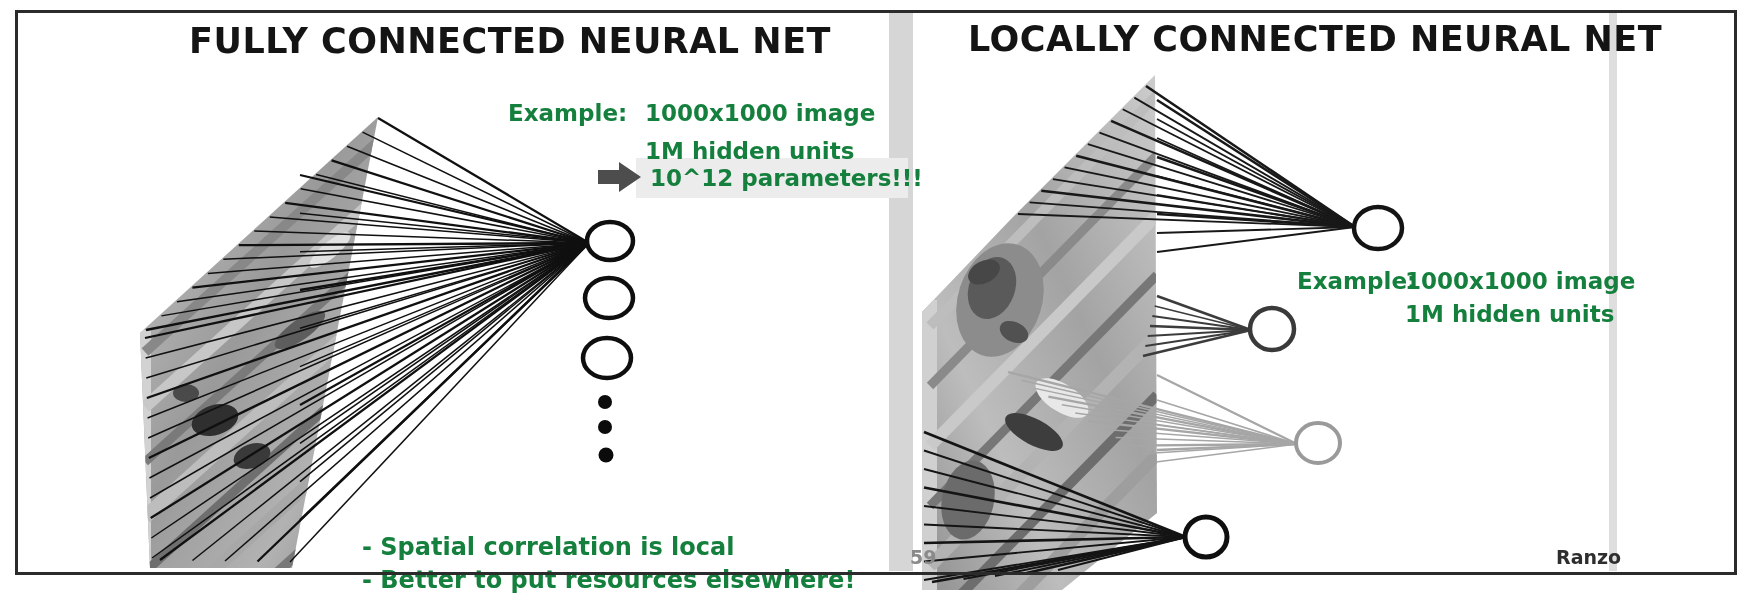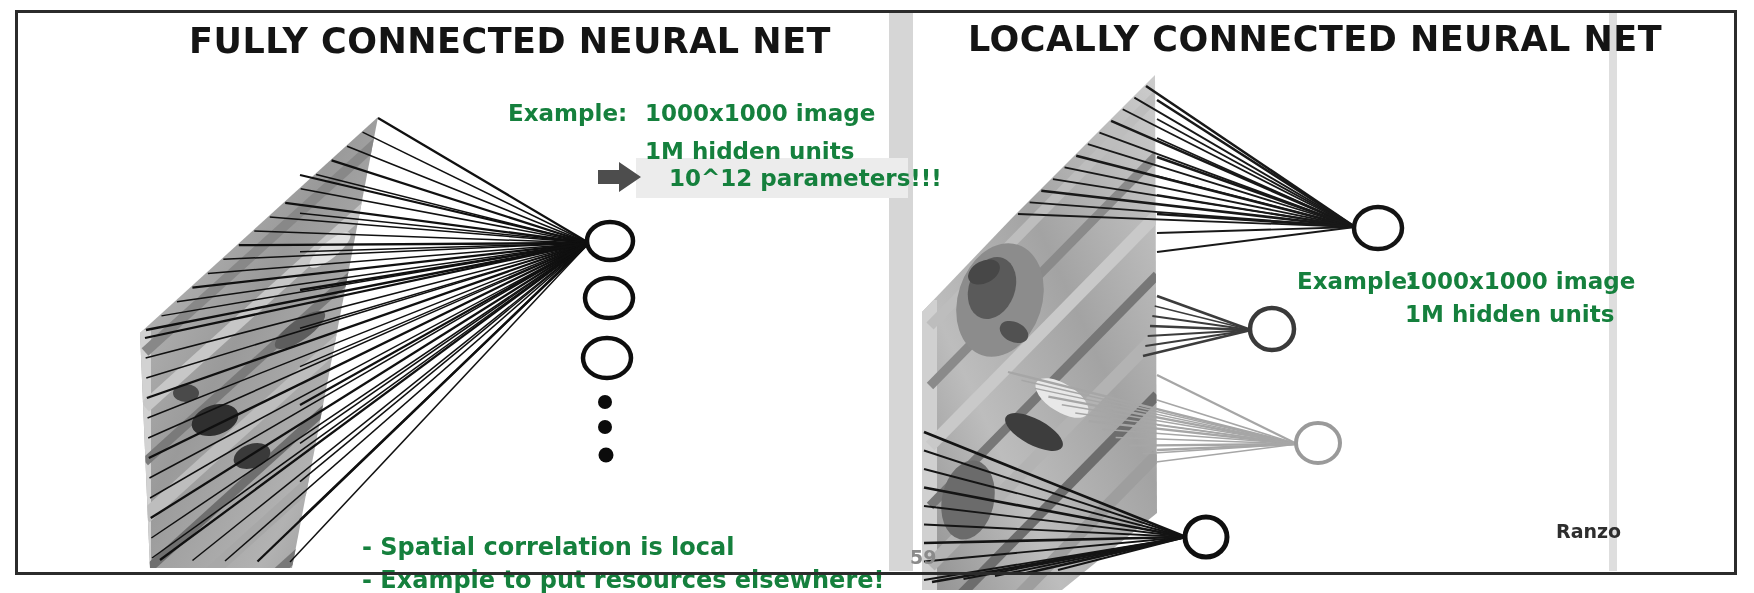--- a/index.html
+++ b/index.html
@@ -210,29 +210,29 @@
     <path d="M598 170 h21 v-8 l22 15 -22 15 v-8 h-21 z" fill="#4d4d4d"></path>
   </svg>
 
   <div class="txt title" style="left:160px; top:21px; width:700px;">FULLY CONNECTED NEURAL NET</div>
 
   <div class="param-band" style="left:636px; top:158px; width:272px; height:40px;"></div>
 
   <div class="txt body-txt" style="left:508px; top:100px;">Example:</div>
   <div class="txt body-txt" style="left:645px; top:100px;">1000x1000 image</div>
   <div class="txt body-txt" style="left:645px; top:138px;">1M hidden units</div>
-  <div class="txt body-txt" style="left:650px; top:165px;margin-left:19px;">10^12 parameters!!!</div>
+  <div class="txt body-txt" style="left:650px; top:165px;">10^12 parameters!!!</div>
 
   <div class="txt bullet" style="left:362px; top:497px;">- Spatial correlation is local</div>
-  <div class="txt bullet" style="left:362px; top:530px;">- Example to put resources elsewhere!</div>
+  <div class="txt bullet" style="left:362px; top:530px;">- Better to put resources elsewhere!</div>
 
   <div class="txt page-num" style="left:866px; top:546px;">59</div>
 
   <div class="txt title" style="left:968px; top:19px; width:645px;">LOCALLY CONNECTED NEURAL NET</div>
 
   <div class="txt body-txt" style="left:1297px; top:268px;">Example:</div>
   <div class="txt body-txt" style="left:1405px; top:268px;">1000x1000 image</div>
   <div class="txt body-txt" style="left:1405px; top:301px;">1M hidden units</div>
 
-  <div class="txt attribution" style="left:1556px; top:520px;">Ranzo</div>
+  <div class="txt attribution" style="left:1556px; top:546px;">Ranzo</div>
 
   <div class="frame"></div>
 </div>
 
 </body></html>

